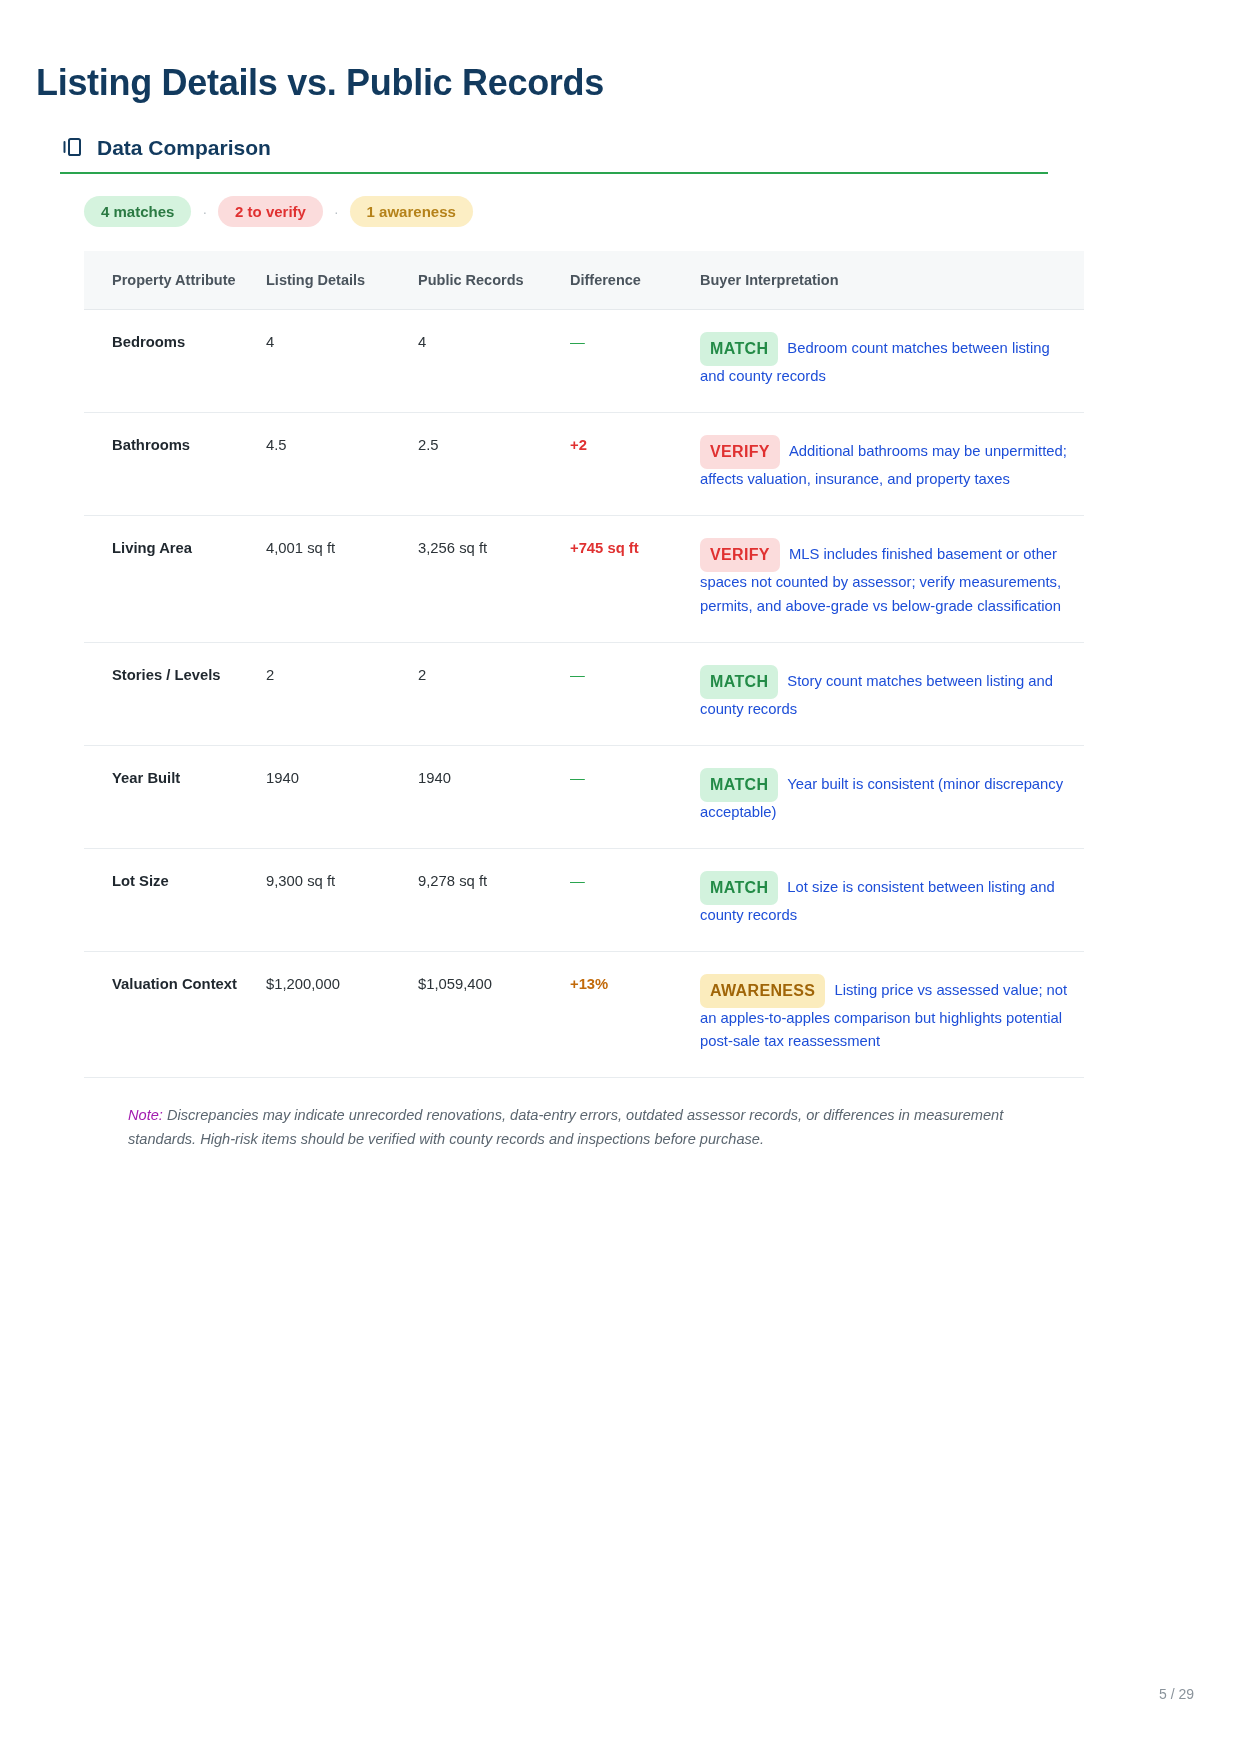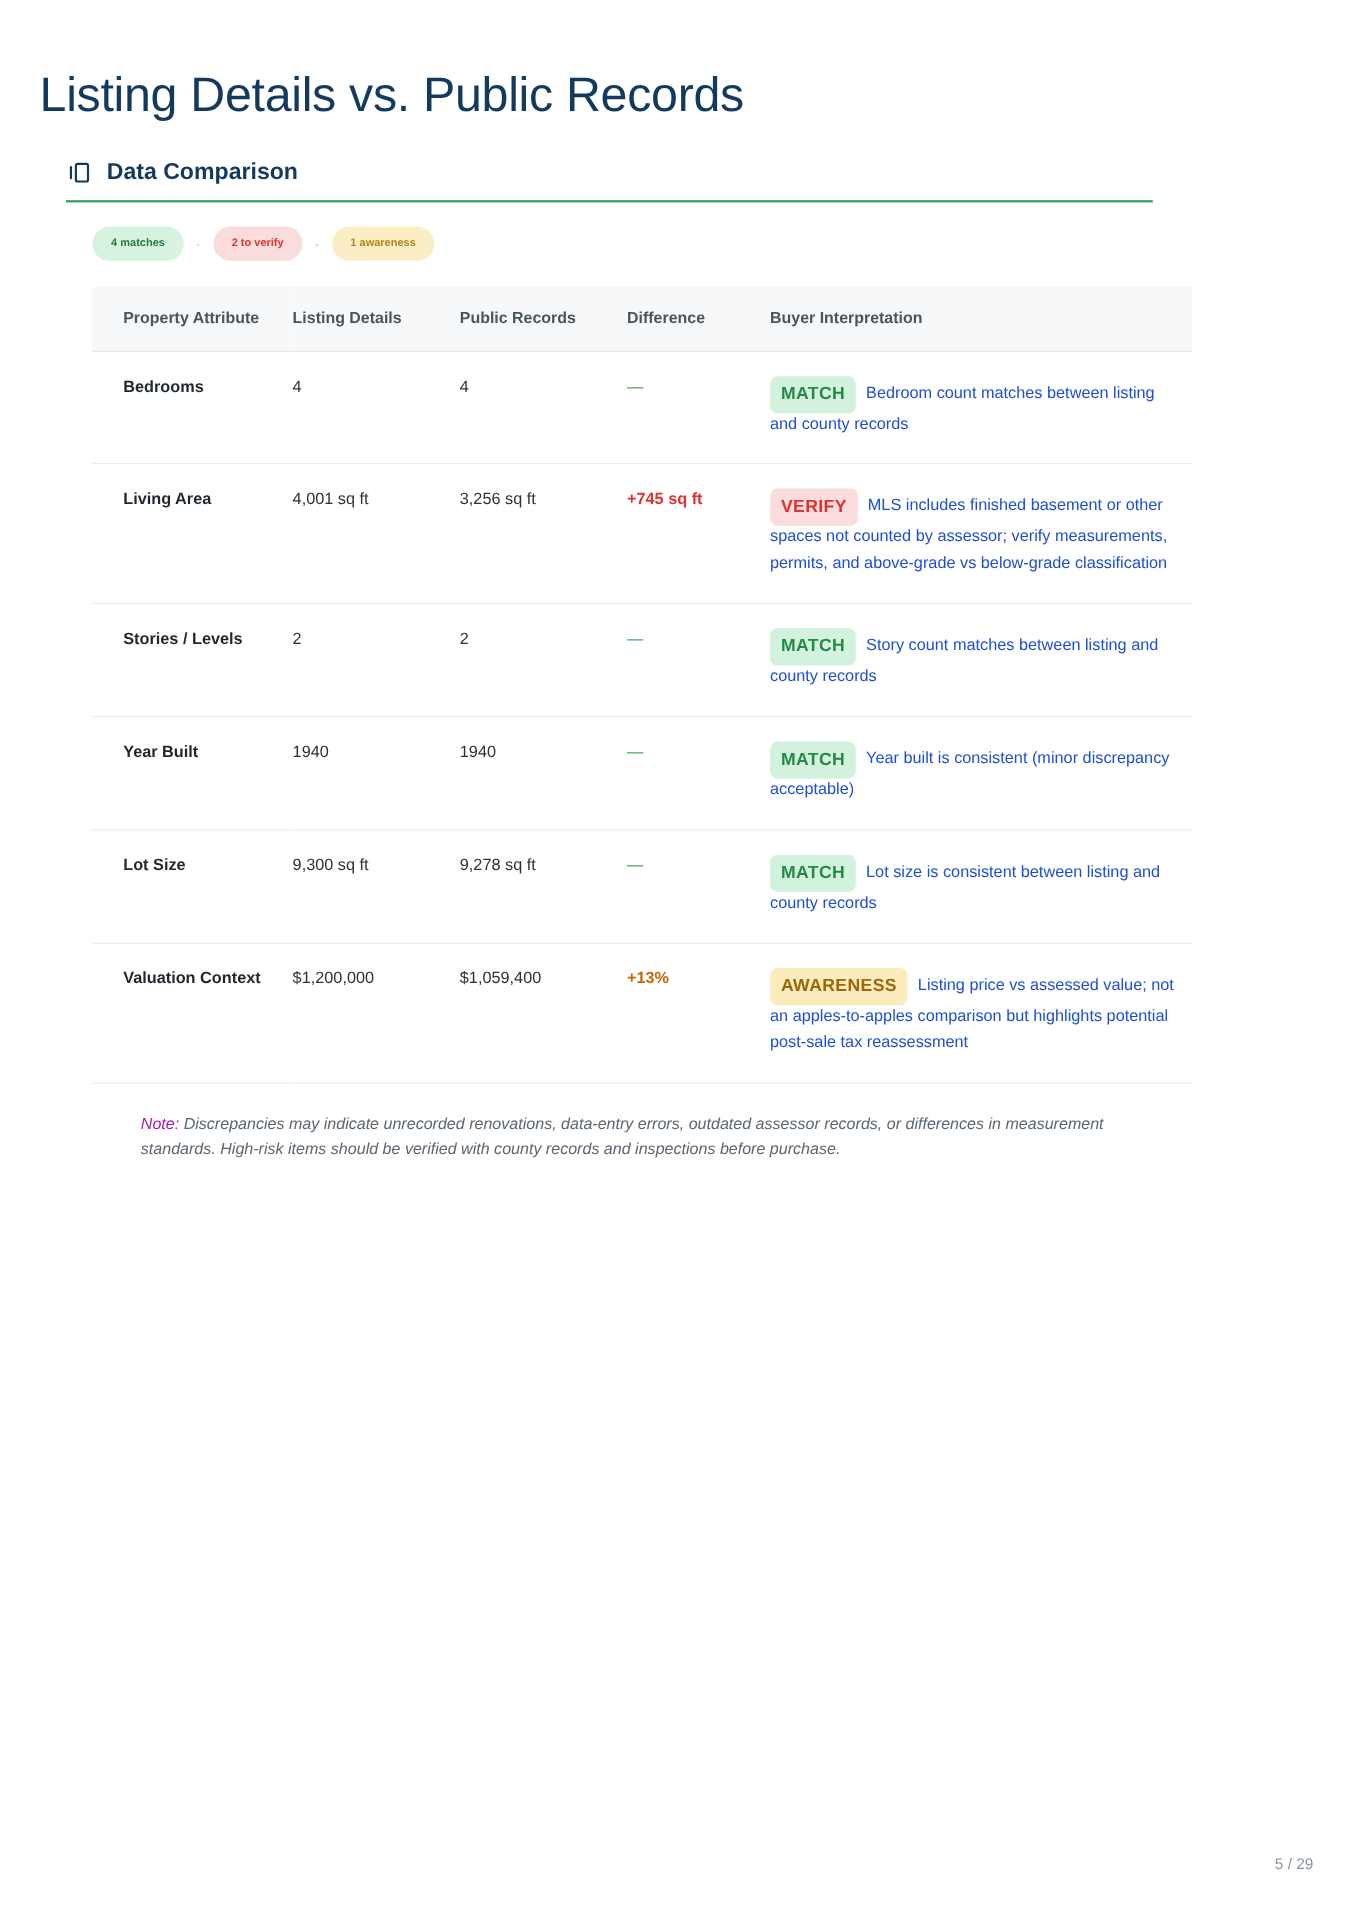--- a/index.html
+++ b/index.html
@@ -19,22 +19,22 @@
     position: absolute;
     left: 0; top: 0;
     width: 1242px;
     height: 1754px;
     box-sizing: border-box;
     padding: 62px 100px 0 36px;
   }
 
   
   h1.doc-title {
-    font-size: 44px;
-    font-weight: 400;
+    font-size: 36px;
+    font-weight: 700;
     color: #123a5e;
     margin: 0 0 0 0;
     letter-spacing: -0.3px;
     line-height: 1.15;
   }
   p.doc-subtitle {
     font-size: 17.5px;
     color: #5b6670;
     margin: 26px 0 0 0;
     font-weight: 400;
@@ -74,21 +74,21 @@
     align-items: center;
     gap: 0px;
   }
   .pill {
     display: inline-flex;
     align-items: center;
     justify-content: center;
     height: 31px;
     padding: 0 17px;
     border-radius: 16px;
-    font-size: 10px;
+    font-size: 15px;
     font-weight: 700;
     white-space: nowrap;
   }
   .pill.green  { background: #d5f3de; color: #2b7a43; }
   .pill.red    { background: #fbdcdc; color: #e03131; }
   .pill.yellow { background: #fceec4; color: #b5821a; }
   .pill-sep {
     color: #b9c0c6;
     font-size: 14px;
     padding: 0 11px;
@@ -229,20 +229,27 @@
       </thead>
       <tbody id="tbody">
           <tr>
             <td>Bedrooms</td>
             <td>4</td>
             <td>4</td>
             <td class="diff-cell"><span class="diff-neutral">—</span></td>
             <td><span class="tag match">MATCH</span><span class="interp">Bedroom count matches between listing and county records</span></td>
           </tr>
           <tr>
+            <td>Bathrooms</td>
+            <td>4.5</td>
+            <td>2.5</td>
+            <td class="diff-cell"><span class="diff-red">+2</span></td>
+            <td><span class="tag verify">VERIFY</span><span class="interp">Additional bathrooms may be unpermitted; affects valuation, insurance, and property taxes</span></td>
+          </tr>
+          <tr>
             <td>Living Area</td>
             <td>4,001 sq ft</td>
             <td>3,256 sq ft</td>
             <td class="diff-cell"><span class="diff-red">+745 sq ft</span></td>
             <td><span class="tag verify">VERIFY</span><span class="interp">MLS includes finished basement or other spaces not counted by assessor; verify measurements, permits, and above-grade vs below-grade classification</span></td>
           </tr>
           <tr>
             <td>Stories / Levels</td>
             <td>2</td>
             <td>2</td>

